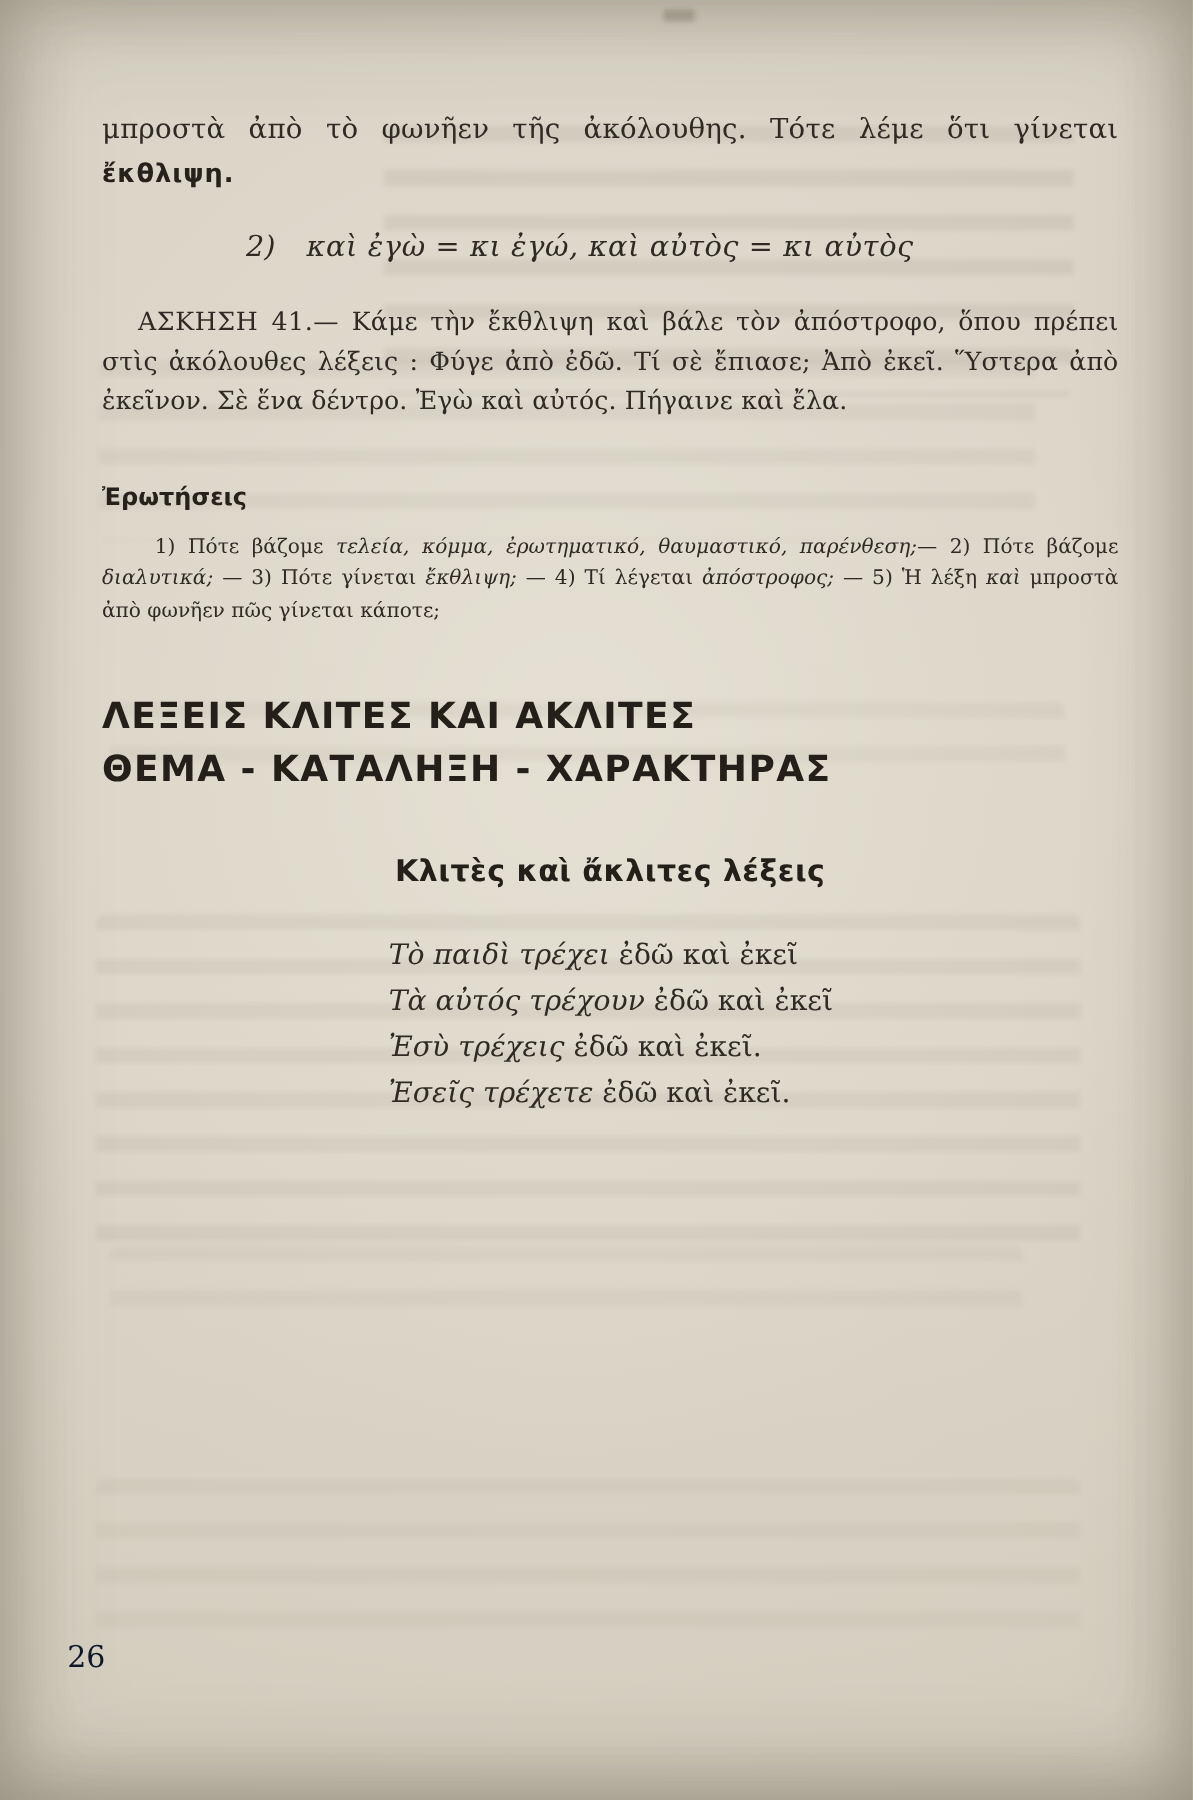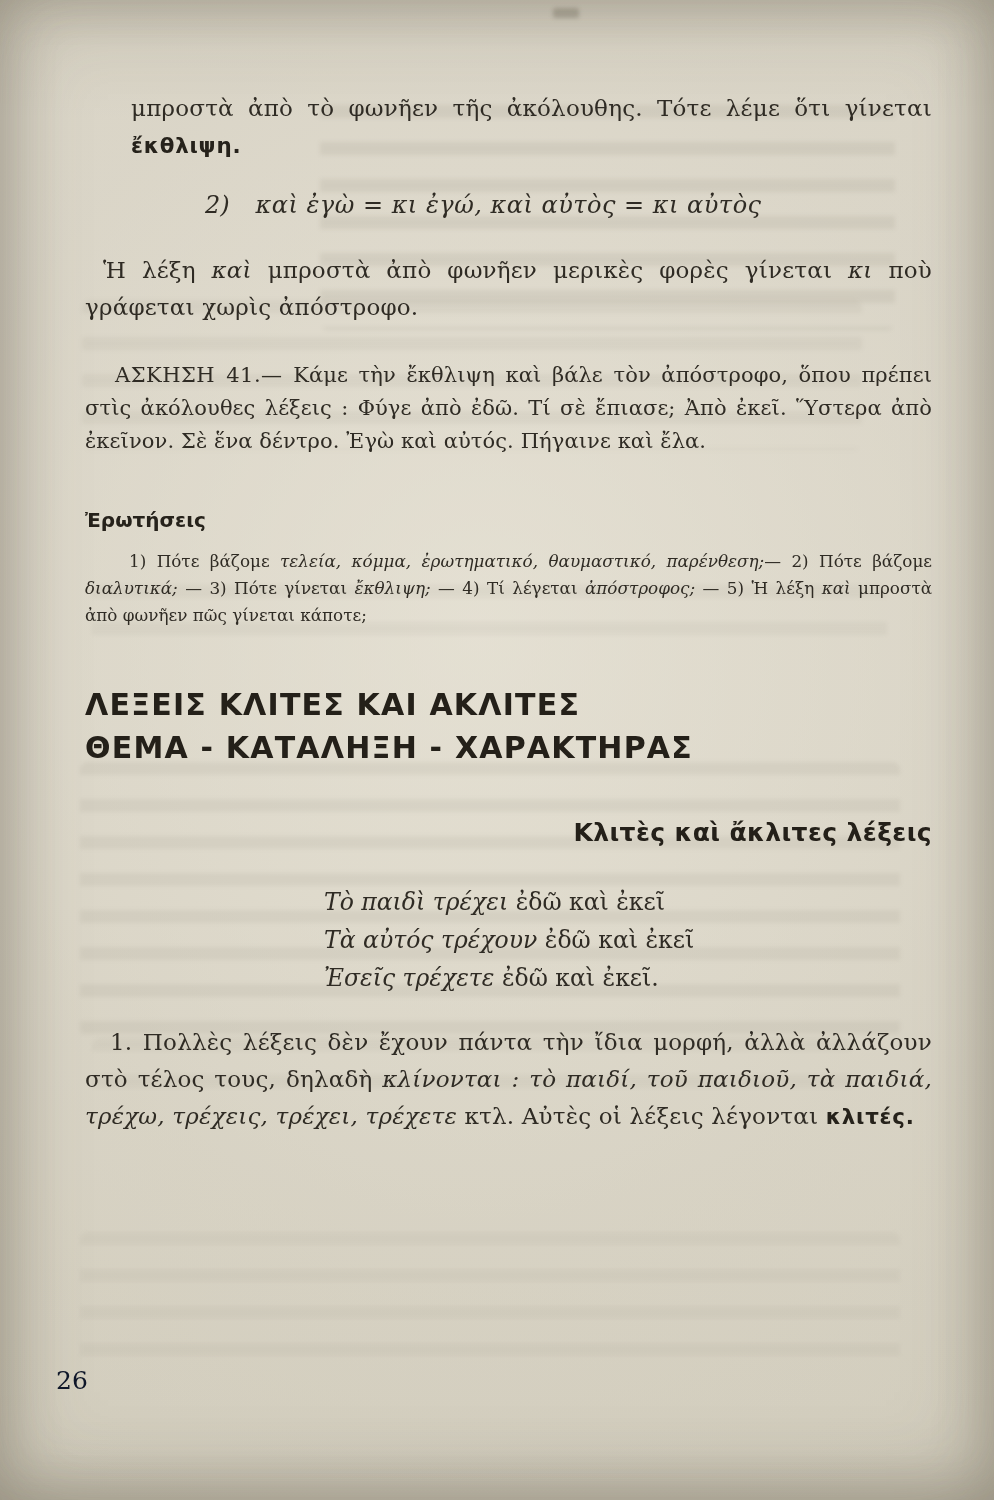--- a/index.html
+++ b/index.html
@@ -37,21 +37,21 @@
   .top-smudge {
     position: absolute; left: 553px; top: 8px; width: 26px; height: 10px;
     background: rgba(110,104,90,0.35); filter: blur(2px); border-radius: 2px; z-index: 1;
   }
 
   .content { position: relative; z-index: 2; padding: 90px 62px 0 85px; }
 
   .para {
     font-size: 23px; line-height: 1.62; text-align: justify; letter-spacing: 0.2px;
   }
-  .p-intro      { margin-bottom: 12px; margin-left: 46px; }
+  .p-intro      { margin-bottom: 12px; }
   .p-apostrophe { margin-bottom: 24px; text-indent: 30px; }
   .p-kai        { margin-bottom: 32px; text-indent: 18px; }
   .p-conclusion { text-indent: 25px; }
 
   .term {
     font-family: "DejaVu Sans", "Liberation Sans", sans-serif;
     font-weight: bold; font-size: 0.93em; letter-spacing: 0.8px; color: #26221b;
   }
   .it { font-style: italic; }
 
@@ -76,21 +76,21 @@
   }
 
   .h-main {
     font-family: "DejaVu Sans", "Liberation Sans", sans-serif;
     font-size: 30px; font-weight: bold; text-align: left;
     letter-spacing: 1.2px; color: #242019; line-height: 1.45; margin: 0 0 48px;
   }
   .h-line { display: block; }
   .h-sub {
     font-family: "DejaVu Sans", "Liberation Sans", sans-serif;
-    font-size: 25px; font-weight: bold; text-align: right;
+    font-size: 25px; font-weight: bold; text-align: center;
     color: #242019; letter-spacing: 0.4px; margin: 0 0 36px;
   }
 
   .examples { margin: 0 0 26px 212px; font-size: 23.5px; line-height: 1.63; }
   .ex-line  { white-space: nowrap; text-align: left; margin-left: 27px; }
 
   .page-number {
     position: absolute; left: 56px; top: 1366px; z-index: 2;
     font-size: 25px; color: #0f172a;
   }
@@ -109,40 +109,39 @@
 <main class="content">
 
   <p class="para p-intro"><span>μπροστὰ ἀπὸ τὸ φωνῆεν τῆς ἀκόλουθης. Τότε λέμε ὅτι γίνεται </span><span class="term">ἔκθλιψη.</span></p>
 
 
   <div class="eq-row">
     <span class="eq-label">2)</span>
     <span class="eq-text">καὶ ἐγὼ = κι ἐγώ, καὶ αὐτὸς = κι αὐτὸς</span>
   </div>
 
-  <p class="para p-kai"><span>Ἡ λέξη </span><span class="it">καὶ</span><span> μπροστὰ ἀπὸ φωνῆεν μερικὲς φορὲς γίνεται </span><span class="it">κι</span><span> ποὺ γράφεται χωρὶς ἀπόστροφο.</span></p>
 
   <p class="exercise"><span class="ex-label">ΑΣΚΗΣΗ 41.—</span><span> Κάμε τὴν ἔκθλιψη καὶ βάλε τὸν ἀπόστροφο, ὅπου πρέπει στὶς ἀκόλουθες λέξεις : Φύγε ἀπὸ ἐδῶ. Τί σὲ ἔπιασε; Ἀπὸ ἐκεῖ. Ὕστερα ἀπὸ ἐκεῖνον. Σὲ ἕνα δέντρο. Ἐγὼ καὶ αὐτός. Πήγαινε καὶ ἔλα.</span></p>
 
   <h3 class="h-questions">Ἐρωτήσεις</h3>
 
   <p class="questions"><span>1) Πότε βάζομε </span><span class="it">τελεία, κόμμα, ἐρωτηματικό, θαυμαστικό, παρένθεση;</span><span>— 2) Πότε βάζομε </span><span class="it">διαλυτικά;</span><span> — 3) Πότε γίνεται </span><span class="it">ἔκθλιψη;</span><span> — 4) Τί λέγεται </span><span class="it">ἀπόστροφος;</span><span> — 5) Ἡ λέξη </span><span class="it">καὶ</span><span> μπροστὰ ἀπὸ φωνῆεν πῶς γίνεται κάποτε;</span></p>
 
   <h1 class="h-main">
     <span class="h-line">ΛΕΞΕΙΣ ΚΛΙΤΕΣ ΚΑΙ ΑΚΛΙΤΕΣ</span>
     <span class="h-line">ΘΕΜΑ - ΚΑΤΑΛΗΞΗ - ΧΑΡΑΚΤΗΡΑΣ</span>
   </h1>
 
   <h2 class="h-sub">Κλιτὲς καὶ ἄκλιτες λέξεις</h2>
 
   <div class="examples">
     <p class="ex-line"><span class="it">Τὸ παιδὶ τρέχει</span><span> ἐδῶ καὶ ἐκεῖ</span></p>
     <p class="ex-line"><span class="it">Τὰ αὐτός τρέχουν</span><span> ἐδῶ καὶ ἐκεῖ</span></p>
+    <p class="ex-line"><span class="it">Ἐσὺ τρέχεις</span><span> ἐδῶ καὶ ἐκεῖ.</span></p>
     <p class="ex-line"><span class="it">Ἐσεῖς τρέχετε</span><span> ἐδῶ καὶ ἐκεῖ.</span></p>
   </div>
 
-  <p class="para p-conclusion"><span>1. Πολλὲς λέξεις δὲν ἔχουν πάντα τὴν ἴδια μορφή, ἀλλὰ ἀλλάζουν στὸ τέλος τους, δηλαδὴ </span><span class="it">κλίνονται : τὸ παιδί, τοῦ παιδιοῦ, τὰ παιδιά, τρέχω, τρέχεις, τρέχει, τρέχετε</span><span> κτλ. Αὐτὲς οἱ λέξεις λέγονται </span><span class="term">κλιτές.</span></p>
 
 </main>
 
 <div class="page-number">26</div>
 
 <div class="vignette"></div>
 
 </body></html>

